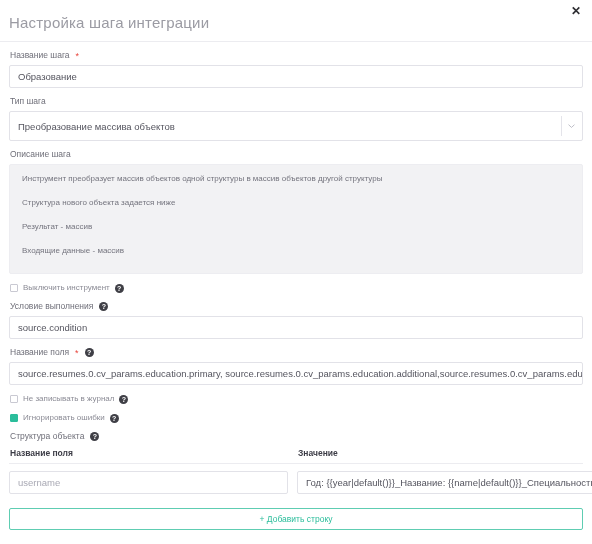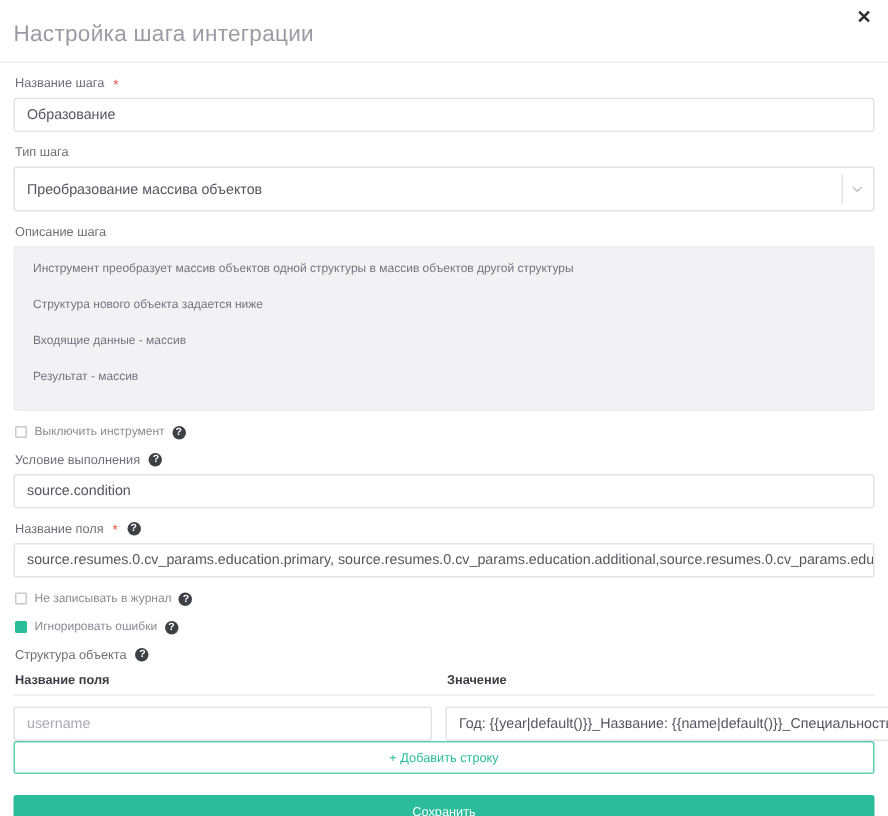--- a/index.html
+++ b/index.html
@@ -193,20 +193,21 @@
     gap: 9px;
     padding-top: 7px;
   }
   .table-row .cell-name  { flex: 0 0 279px; }
   .table-row .cell-value { flex: 1 1 auto; }
 
   
   .add-row-btn {
     width: 100%;
     height: 22px;
+    margin-top: 14px;
     border: 1px solid #5ecdb2;
     border-radius: 2px;
     background: #fff;
     color: #2bbd9b;
     font-size: 8.5px;
     font-family: "Liberation Sans", sans-serif;
     cursor: pointer;
     display: flex;
     align-items: center;
     justify-content: center;
@@ -258,22 +259,22 @@
         </svg>
       </span>
     </div>
 
     <div class="field-label">
       <span>Описание шага</span>
     </div>
     <div class="desc-box">
       <p class="desc-line">Инструмент преобразует массив объектов одной структуры в массив объектов другой структуры</p>
       <p class="desc-line">Структура нового объекта задается ниже</p>
+      <p class="desc-line">Результат - массив</p>
       <p class="desc-line">Входящие данные - массив</p>
-      <p class="desc-line">Результат - массив</p>
     </div>
 
     <div class="checkbox-row">
       <span class="cbox"></span>
       <span class="cbox-label">Выключить инструмент</span>
       <span class="help-icon">?</span>
     </div>
 
     <div class="field-label">
       <span>Условие выполнения</span>

